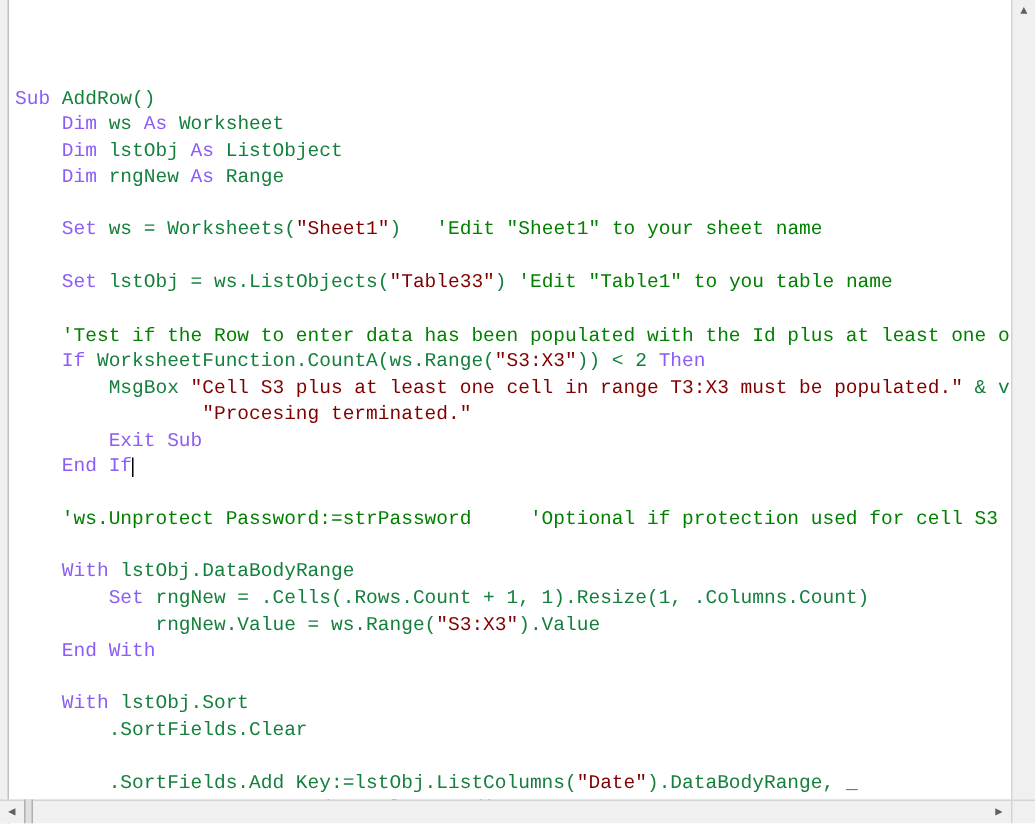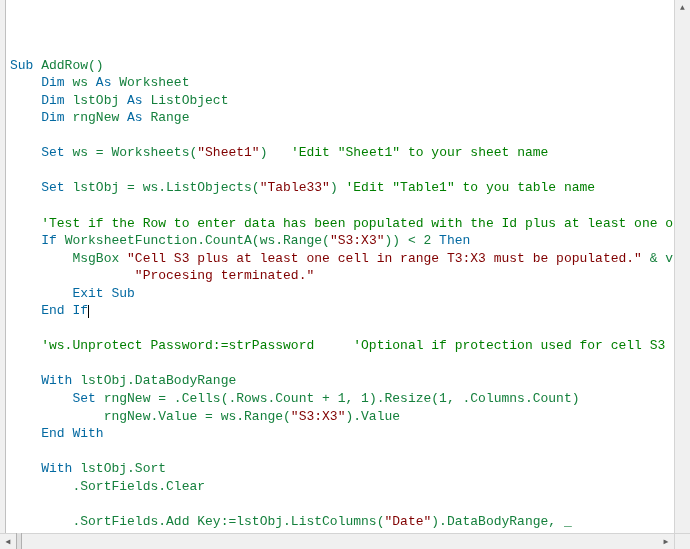--- a/index.html
+++ b/index.html
@@ -21,21 +21,21 @@
     .editor-divider {
       position: absolute;
       left: 0; top: 0; bottom: 0;
       width: 6px;
       background: #f0f0f0;
       border-right: 1px solid #c0c0c0;
     }
     .code-content {
       margin-left: 8px;
     }
-    .kw { color: #0369a1; }
+    .kw { color: #8b5cf6; }
     .str { color: #800000; }
     .cmt { color: #007f00; }
     .id { color: #15803d; }
     .line { display: block; min-height: 1.35em; }
     .cursor {
       display: inline-block;
       width: 1px;
       height: 13px;
       background: #000;
       vertical-align: text-bottom;

